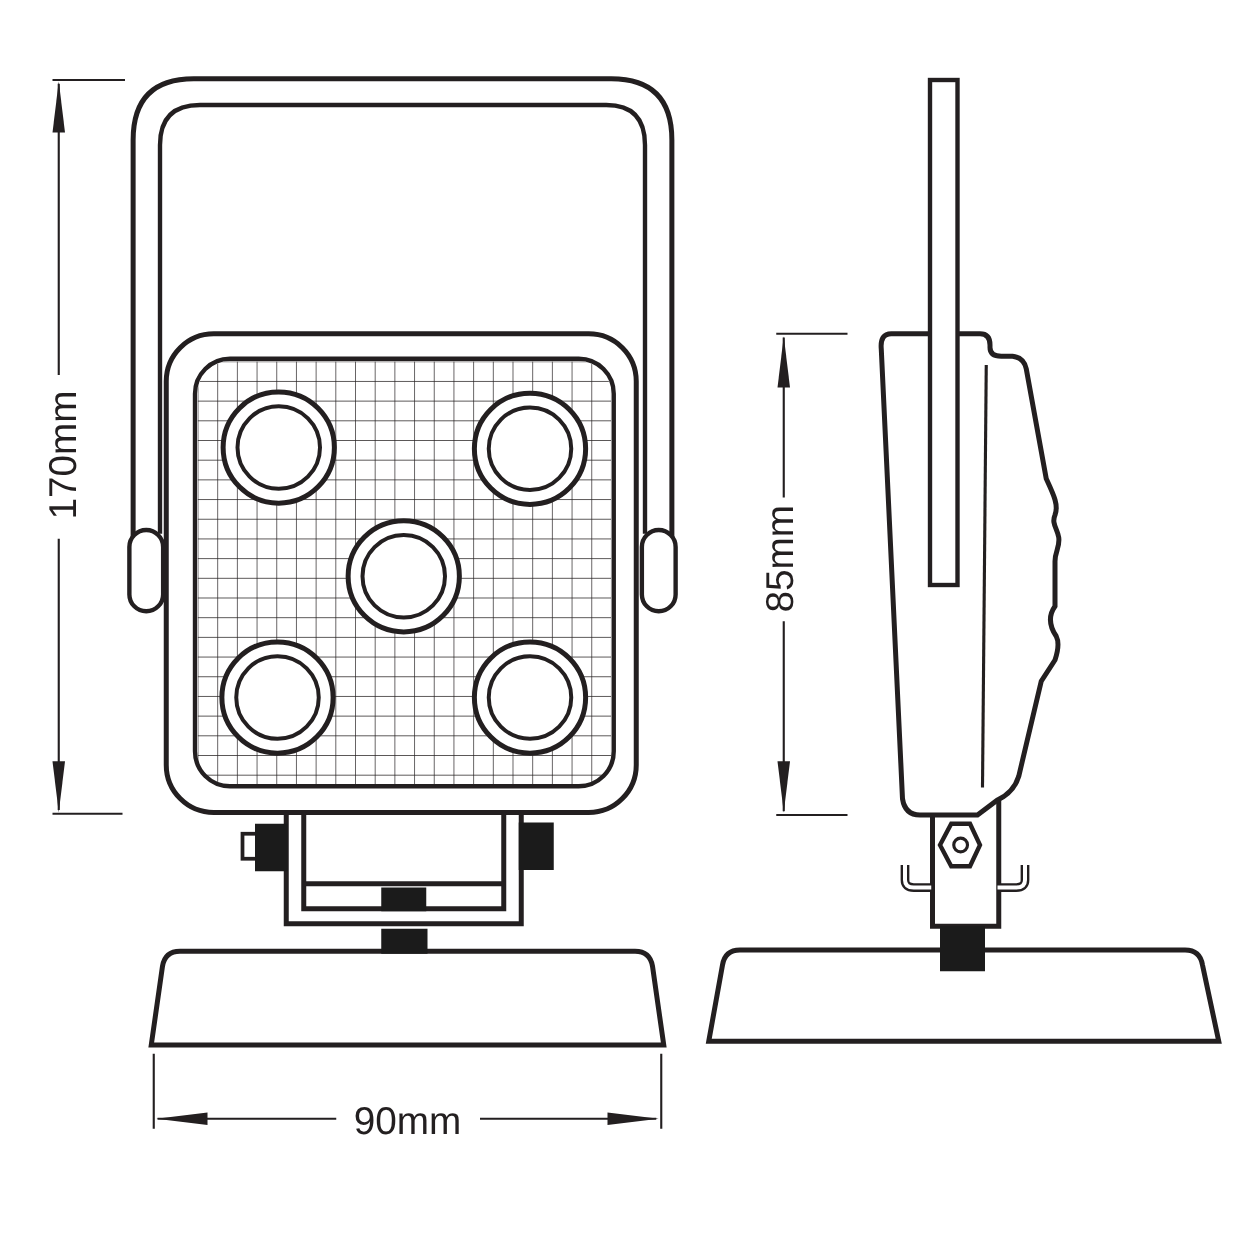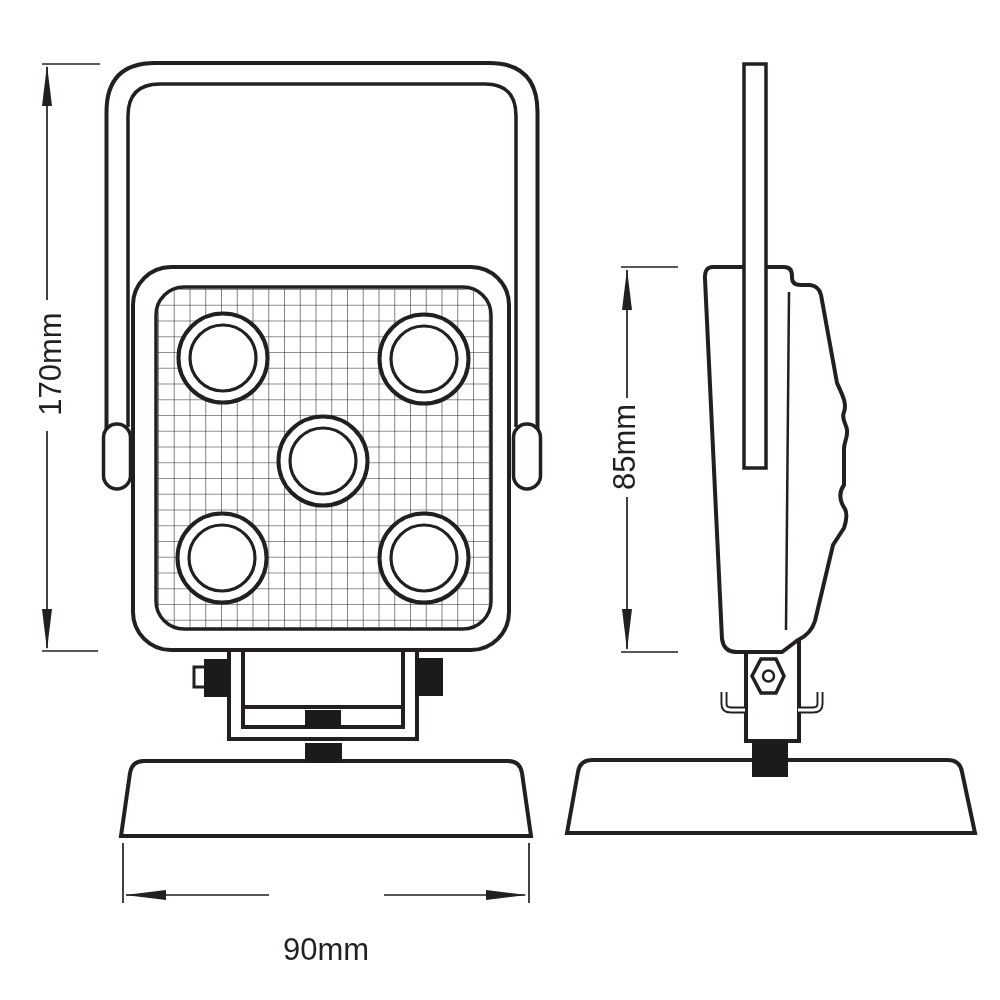--- a/index.html
+++ b/index.html
@@ -130,14 +130,14 @@
       <path d="M 529,843 L 529,903" fill="none"></path>
       <path d="M 126,895 L 269,895 M 384,895 L 525,895" fill="none"></path>
       <path d="M 125,895 L 166,890 L 166,900 Z" stroke="none"></path>
       <path d="M 527,895 L 486,890 L 486,900 Z" stroke="none"></path>
     </g>
   </g>
 </svg>
 
   <div class="dim-label vert" style="left:50px;top:364px;">170mm</div>
   <div class="dim-label vert" style="left:624px;top:447px;">85mm</div>
-  <div class="dim-label" style="left:326px;top:949px;">90mm</div>
+  <div class="dim-label" style="left:326px;top:897px;">90mm</div>
 </div>
 
 </body></html>

